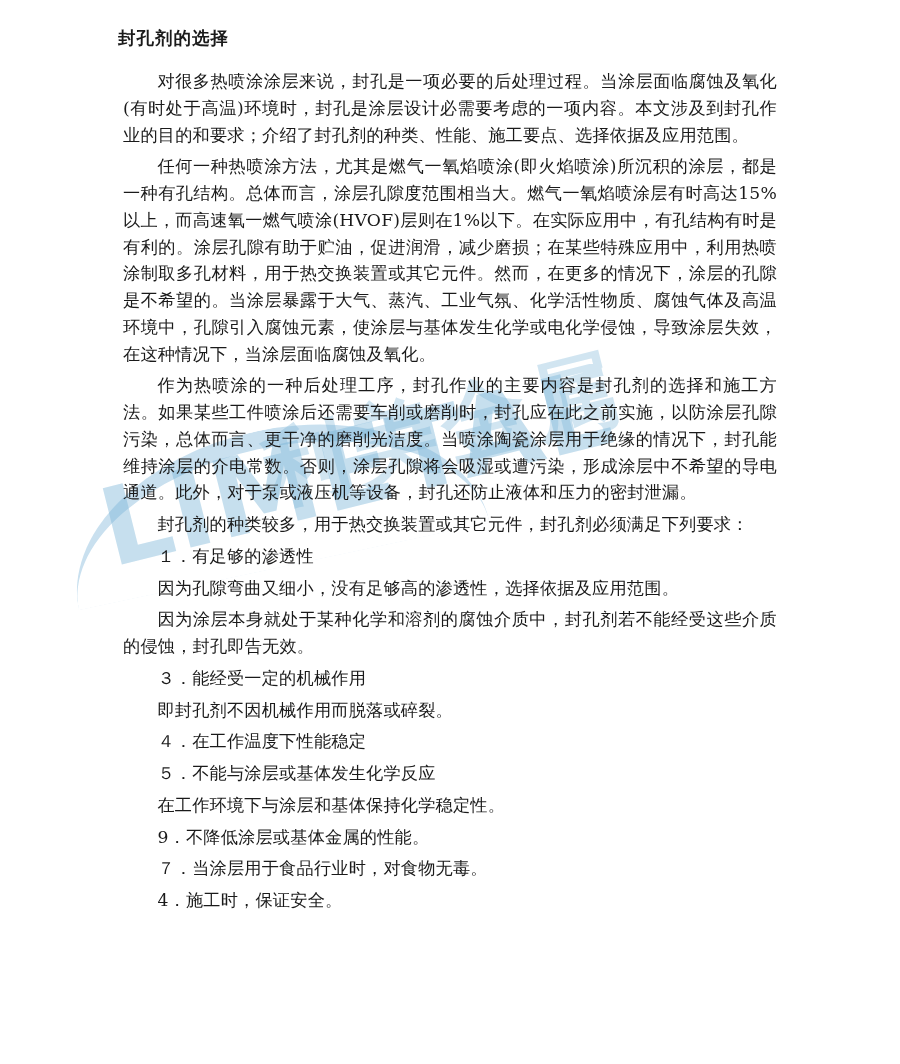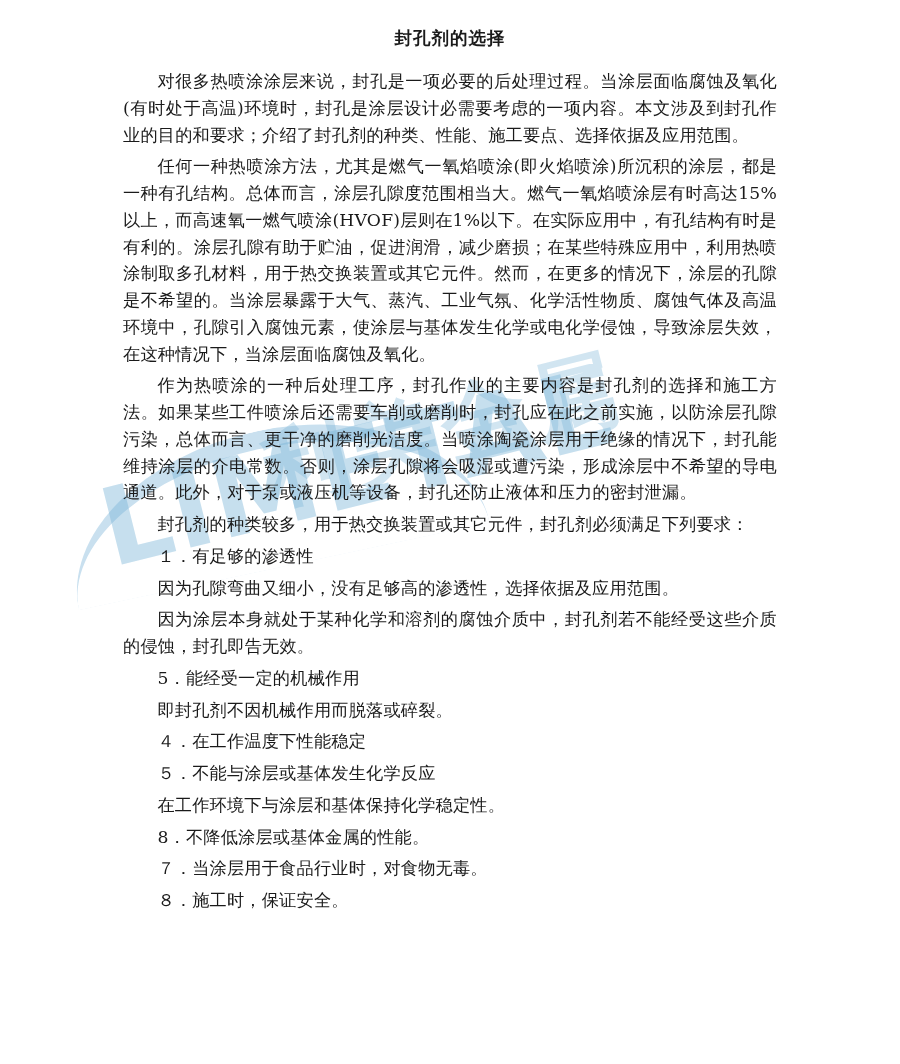--- a/index.html
+++ b/index.html
@@ -16,21 +16,21 @@
     position: relative;
   }
   .page {
     position: relative;
     width: 900px;
     height: 1064px;
     box-sizing: border-box;
     padding: 18px 118px 0 118px;
   }
   .doc-title {
-    text-align: center;
+    text-align: left;
     font-size: 17.5px;
     font-weight: bold;
     letter-spacing: 1px;
     margin: 8px 0 18px 0;
     font-family: "DejaVu Sans", "Liberation Sans", sans-serif;
   }
   .para {
     font-size: 17.2px;
     line-height: 1.555;
     text-align: justify;
@@ -103,23 +103,23 @@
   <div class="content">
     <h1 class="doc-title">封孔剂的选择</h1>
 
     <p class="para indent">对很多热喷涂涂层来说，封孔是一项必要的后处理过程。当涂层面临腐蚀及氧化(有时处于高温)环境时，封孔是涂层设计必需要考虑的一项内容。本文涉及到封孔作业的目的和要求；介绍了封孔剂的种类、性能、施工要点、选择依据及应用范围。</p>
     <p class="para indent">任何一种热喷涂方法，尤其是燃气一氧焰喷涂(即火焰喷涂)所沉积的涂层，都是一种有孔结构。总体而言，涂层孔隙度范围相当大。燃气一氧焰喷涂层有时高达15%以上，而高速氧一燃气喷涂(HVOF)层则在1%以下。在实际应用中，有孔结构有时是有利的。涂层孔隙有助于贮油，促进润滑，减少磨损；在某些特殊应用中，利用热喷涂制取多孔材料，用于热交换装置或其它元件。然而，在更多的情况下，涂层的孔隙是不希望的。当涂层暴露于大气、蒸汽、工业气氛、化学活性物质、腐蚀气体及高温环境中，孔隙引入腐蚀元素，使涂层与基体发生化学或电化学侵蚀，导致涂层失效，在这种情况下，当涂层面临腐蚀及氧化。</p>
     <p class="para indent">作为热喷涂的一种后处理工序，封孔作业的主要内容是封孔剂的选择和施工方法。如果某些工件喷涂后还需要车削或磨削时，封孔应在此之前实施，以防涂层孔隙污染，总体而言、更干净的磨削光洁度。当喷涂陶瓷涂层用于绝缘的情况下，封孔能维持涂层的介电常数。否则，涂层孔隙将会吸湿或遭污染，形成涂层中不希望的导电通道。此外，对于泵或液压机等设备，封孔还防止液体和压力的密封泄漏。</p>
     <p class="para indent">封孔剂的种类较多，用于热交换装置或其它元件，封孔剂必须满足下列要求：</p>
     <p class="para indent">１．有足够的渗透性</p>
     <p class="para indent">因为孔隙弯曲又细小，没有足够高的渗透性，选择依据及应用范围。</p>
     <p class="para indent">因为涂层本身就处于某种化学和溶剂的腐蚀介质中，封孔剂若不能经受这些介质的侵蚀，封孔即告无效。</p>
-    <p class="para indent">5．能经受一定的机械作用</p>
+    <p class="para indent">３．能经受一定的机械作用</p>
     <p class="para indent">即封孔剂不因机械作用而脱落或碎裂。</p>
     <p class="para indent">４．在工作温度下性能稳定</p>
     <p class="para indent">５．不能与涂层或基体发生化学反应</p>
     <p class="para indent">在工作环境下与涂层和基体保持化学稳定性。</p>
-    <p class="para indent">8．不降低涂层或基体金属的性能。</p>
+    <p class="para indent">9．不降低涂层或基体金属的性能。</p>
     <p class="para indent">７．当涂层用于食品行业时，对食物无毒。</p>
-    <p class="para indent">８．施工时，保证安全。</p>
+    <p class="para indent">4．施工时，保证安全。</p>
   </div>
 
 </div>
 
 </body></html>

